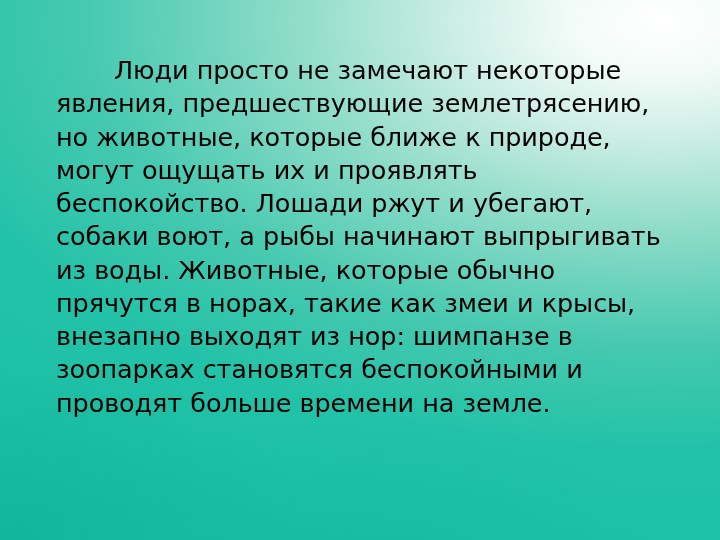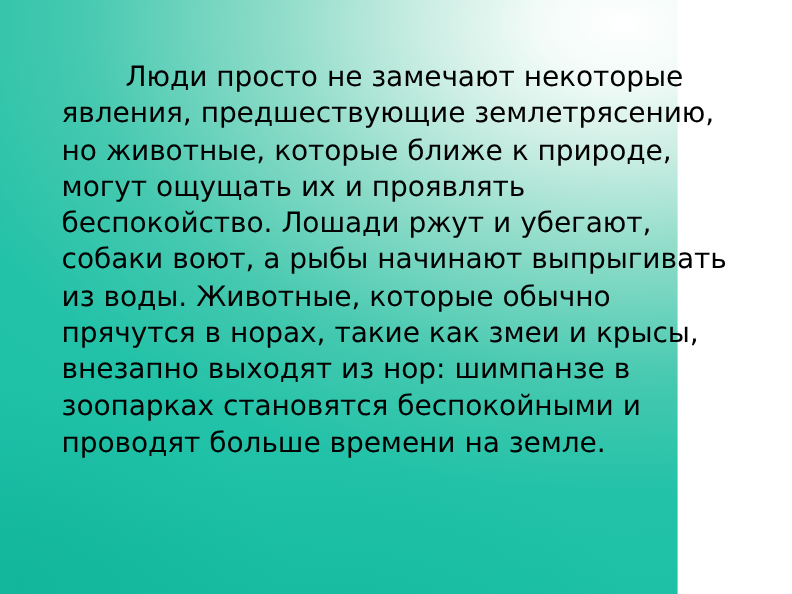--- a/index.html
+++ b/index.html
@@ -7,21 +7,21 @@
     padding: 0;
   }
   body {
     width: 720px;
     height: 540px;
     overflow: hidden;
     font-family: "DejaVu Sans", sans-serif;
   }
   .slide {
     position: relative;
-    width: 616px;
+    width: 720px;
     height: 540px;
     box-sizing: border-box;
     background:
       radial-gradient(ellipse 160% 120% at 92% 4%, #ffffff 0%, #f2fbf8 8%, #cdeee4 18%, #8fdcc9 32%, #46c9b0 50%, #22c2a8 66%, #18bfa4 100%);
   }
   .slide::after {
     content: "";
     position: absolute;
     inset: 0;
     background:

